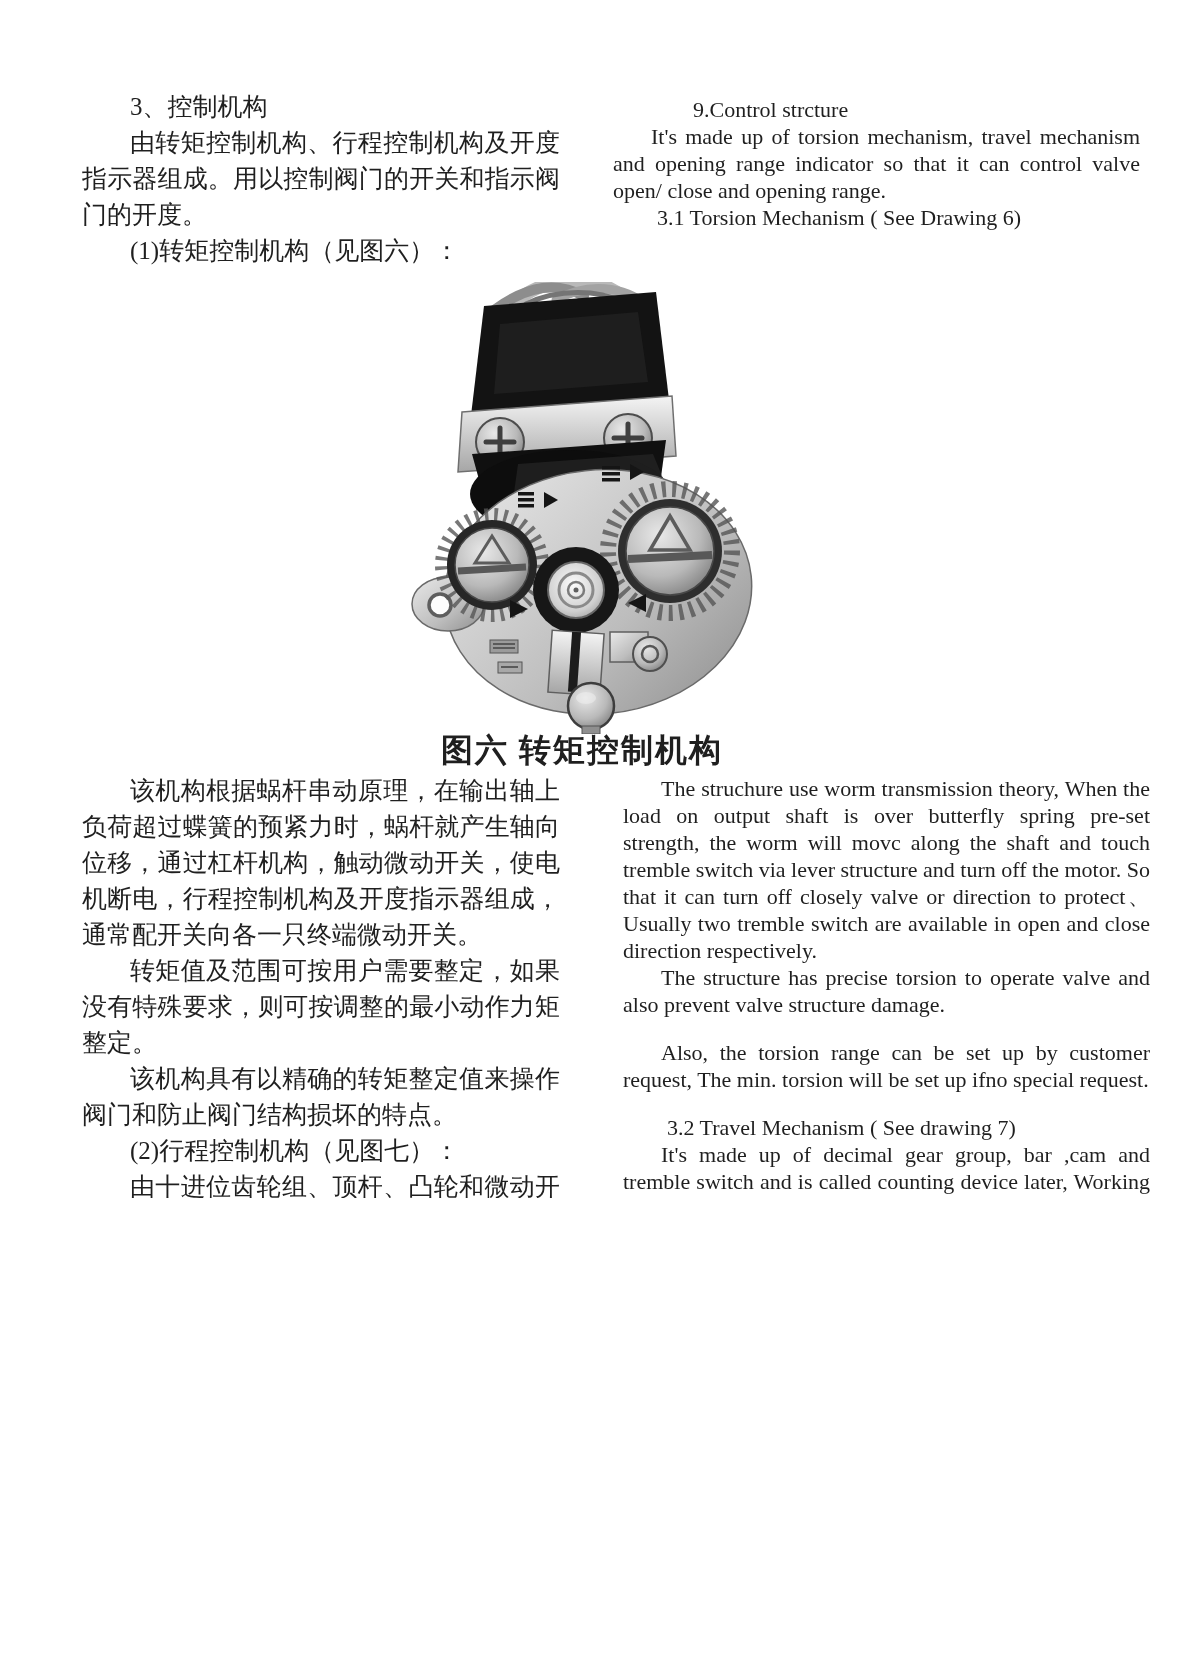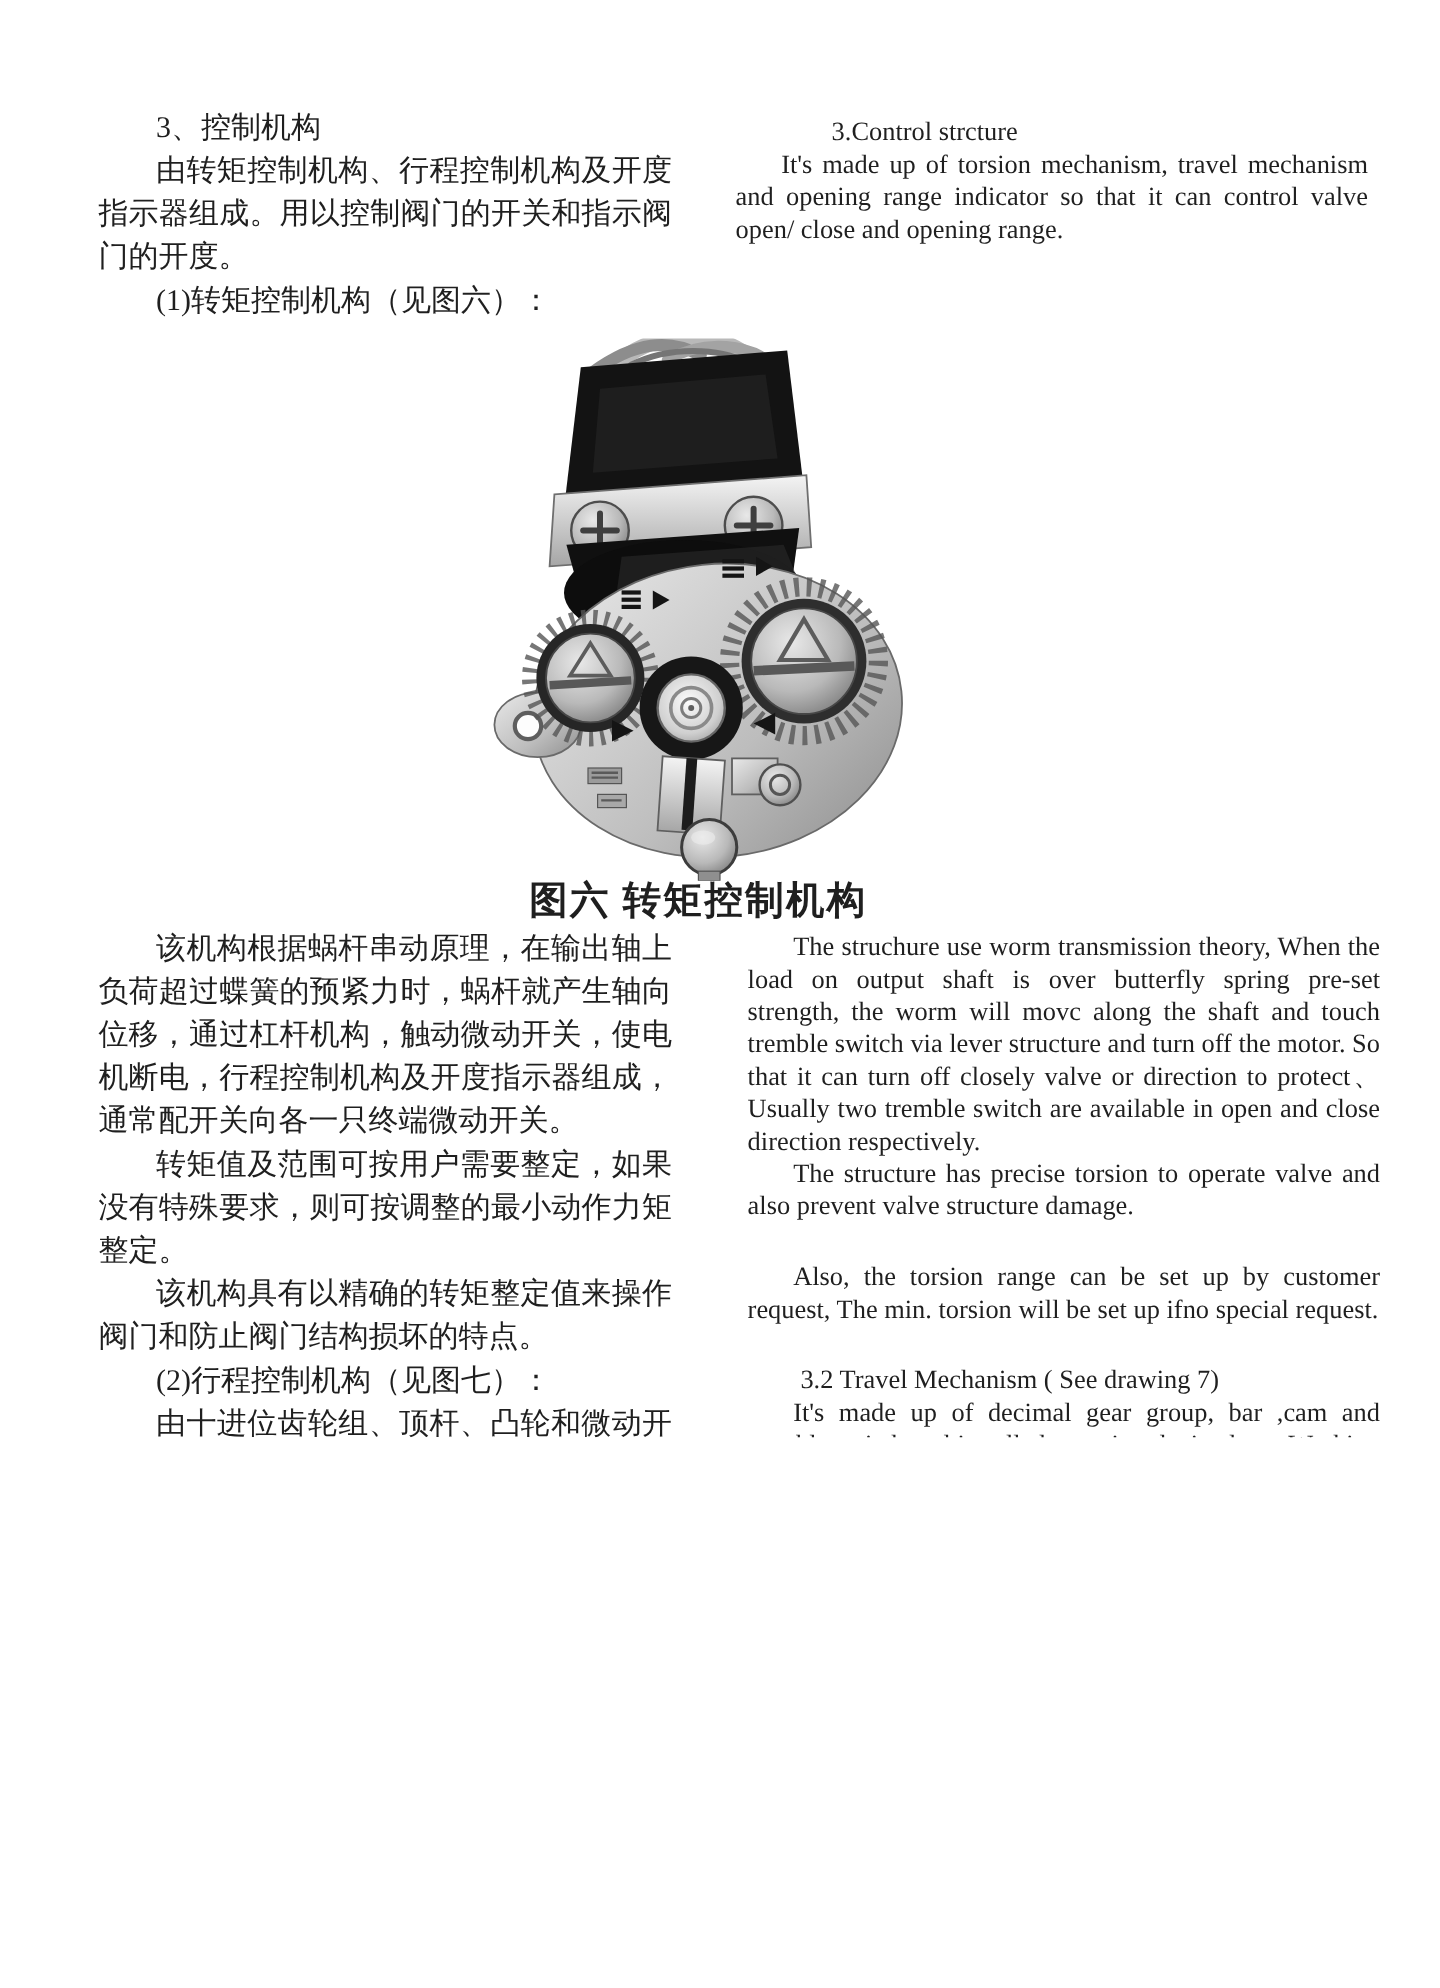--- a/index.html
+++ b/index.html
@@ -12,21 +12,21 @@
     overflow:hidden;
   }
   
   .cn{font-size:25px;line-height:36px;text-align:justify;}
   .cn p{margin:0;text-indent:48px;}
   
   .en{font-size:22px;line-height:27px;text-align:justify;}
   .en p{margin:0;text-indent:38px;}
   .en .en-heading{text-indent:0;margin-left:80px;text-align:left;}
   .en .sub{text-indent:44px;text-align:left;}
-  .en .gap{margin-top:32px;}
+  .en .gap{margin-top:21px;}
   .abs{position:absolute;}
   #left-top   {left:82px;  top:89px;  width:478px;}
   #right-top  {left:613px; top:96px;  width:527px;}
   #left-bot   {left:82px;  top:773px; width:478px;}
   #right-bot  {left:623px; top:775px; width:527px;}
   #figure-box {left:398px; top:282px; width:402px; height:452px;}
   #figure-caption{
     left:382px; top:729px; width:400px;
     text-align:center;font-weight:bold;font-size:32px;letter-spacing:2px;
   }
@@ -40,22 +40,23 @@
 
 <div class="page">
 
   <div id="left-top" class="abs cn">
     <p>3、控制机构</p>
     <p>由转矩控制机构、行程控制机构及开度指示器组成。用以控制阀门的开关和指示阀门的开度。</p>
     <p>(1)转矩控制机构（见图六）：</p>
   </div>
 
   <div id="right-top" class="abs en">
-    <p class="en-heading">3.Control strcture</p>
+    <p class="en-heading">9.Control strcture</p>
     <p>It's made up of torsion mechanism, travel mechanism and opening range indicator so that it can control valve open/ close and opening range.</p>
+    <p class="sub">3.1 Torsion Mechanism ( See Drawing 6)</p>
   </div>
 
   <div id="figure-box" class="abs">
     <svg width="402" height="452" viewBox="0 0 402 452" xmlns="http://www.w3.org/2000/svg">
       <defs>
         <linearGradient id="metal" x1="0" y1="0" x2="0" y2="1">
           <stop offset="0" stop-color="#f4f4f4"></stop>
             <stop offset="1" stop-color="#a6a6a6"></stop>
         </linearGradient>
         <linearGradient id="metal2" x1="0" y1="0" x2="1" y2="1">

